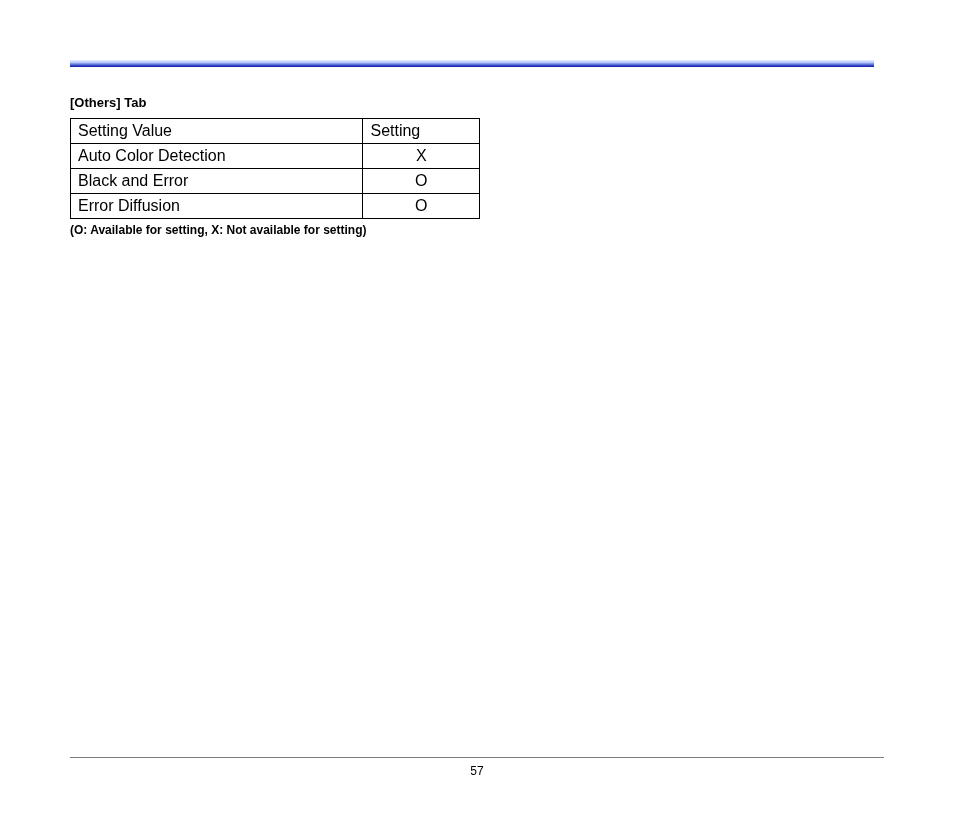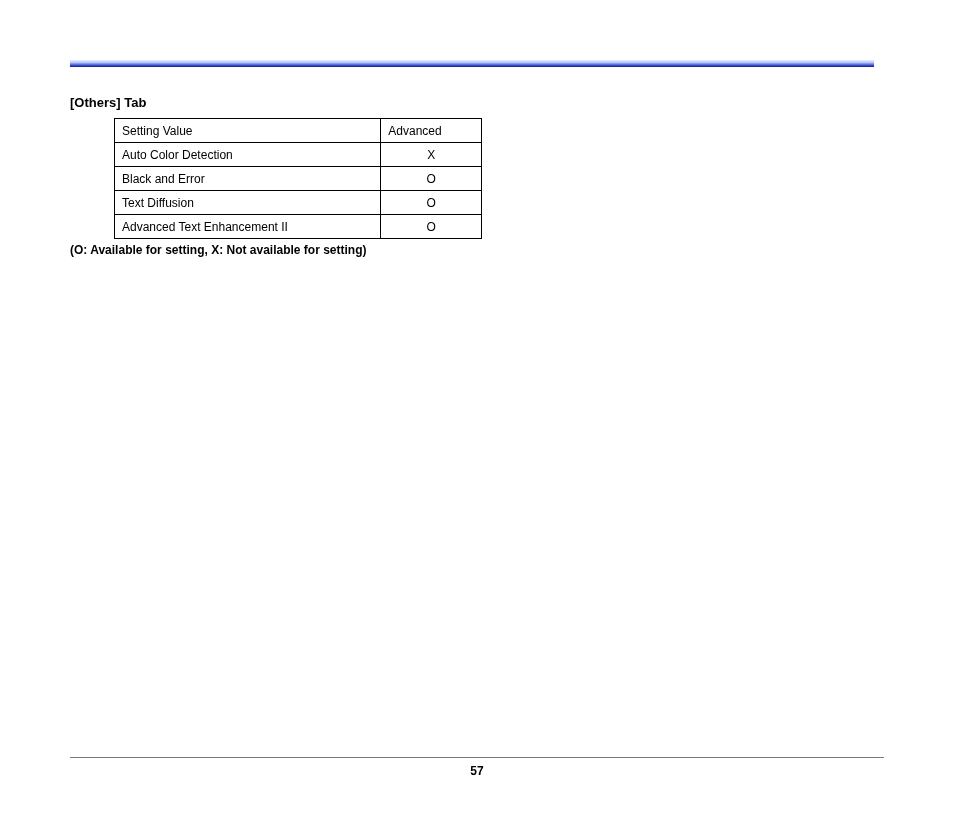--- a/index.html
+++ b/index.html
@@ -22,23 +22,22 @@
     border-bottom: 1px solid #1a2aaa;
     margin-bottom: 28px;
   }
   .heading {
     font-size: 13px;
     font-weight: bold;
     margin: 0 0 8px 0;
   }
   table.settings {
     border-collapse: collapse;
-    width: 368px;
-    font-size: 12px;
-    margin-left: 44px;
+    width: 410px;
+    font-size: 16px;
   }
   table.settings th, table.settings td {
     border: 1px solid #000;
     padding: 3px 7px;
     text-align: left;
     vertical-align: middle;
     height: 17px;
   }
   table.settings td.center {
     text-align: center;
@@ -48,57 +47,52 @@
     margin-top: 4px;
     font-weight: bold;
   }
   .footer {
     position: absolute;
     left: 70px;
     right: 70px;
     bottom: 40px;
     text-align: center;
     font-size: 12px;
-    font-weight: bold;
   }
   .footer-rule {
     border: none;
     border-top: 1px solid #7a7a7a;
     margin: 0 0 6px 0;
   }
 </style>
 </head>
 <body>
 
 <div class="page">
 
   <div class="top-rule"></div>
 
   <div class="heading">[Others] Tab</div>
 
   <table class="settings">
     <tbody>
         <tr>
       <td>Setting Value</td>
-      <td>Advanced</td>
+      <td>Setting</td>
     </tr>
     <tr>
       <td>Auto Color Detection</td>
       <td class="center">X</td>
     </tr>
     <tr>
       <td>Black and Error</td>
       <td class="center">O</td>
     </tr>
     <tr>
-      <td>Text Diffusion</td>
-      <td class="center">O</td>
-    </tr>
-    <tr>
-      <td>Advanced Text Enhancement II</td>
+      <td>Error Diffusion</td>
       <td class="center">O</td>
     </tr>
   </tbody>
     </table>
 
   <div class="legend">(O: Available for setting, X: Not available for setting)</div>
 
   <div class="footer">
     <hr class="footer-rule">
     <span>57</span>

